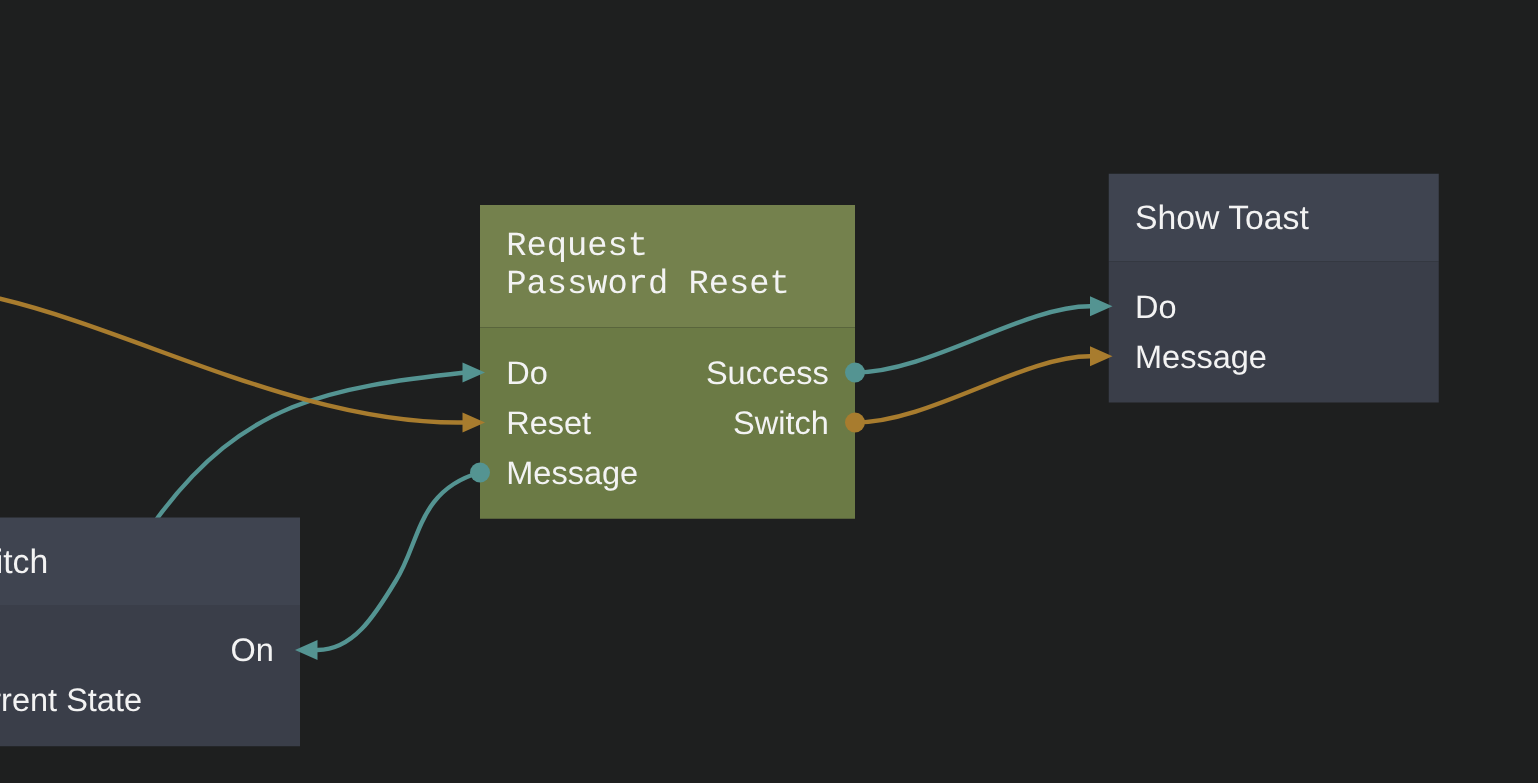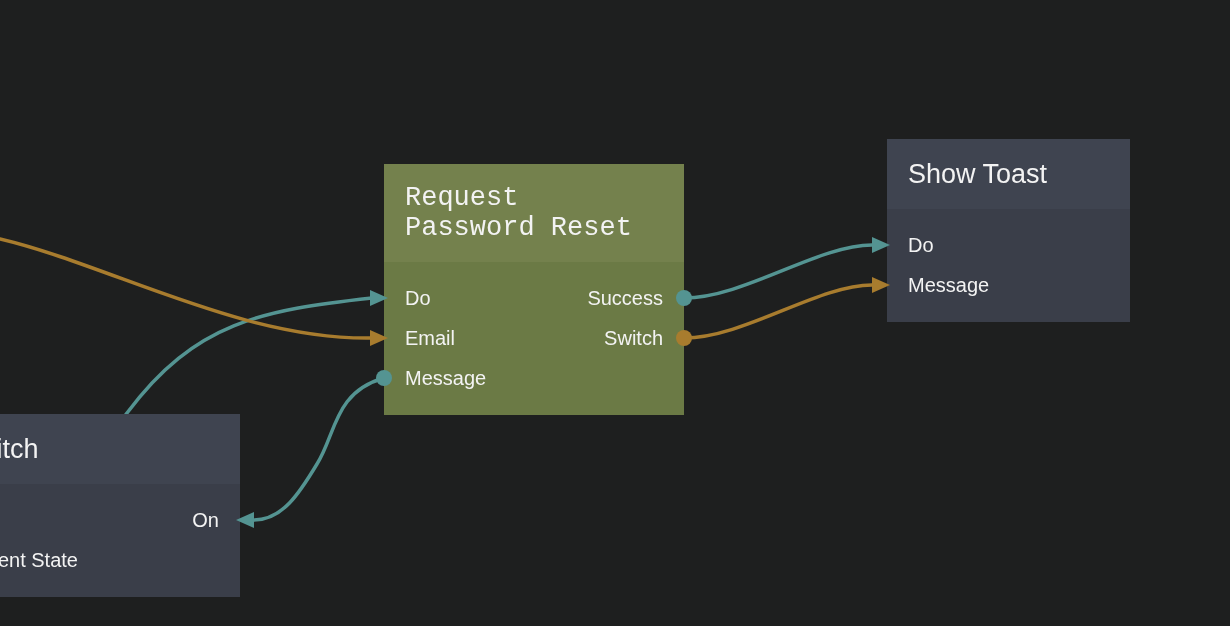--- a/index.html
+++ b/index.html
@@ -46,21 +46,21 @@
   .node-body {
     padding-top: 16px;
     box-sizing: border-box;
   }
   .port-row {
     height: 40px;
     line-height: 40px;
     display: flex;
     justify-content: space-between;
     padding: 0 21px;
-    font-size: 20px;
+    font-size: 26px;
   }
   .port-label { white-space: nowrap; }
   .spacer { flex: 1; }
 
   
   .node.green .node-header { background: #74814d; font-family: Liberation Mono, monospace; }
   .node.green .node-body   { background: #6b7a45; }
   .node.green .node-title  { max-width: 266px; }
 
   
@@ -94,30 +94,30 @@
   <div class="node green" style="left:384px; top:164px; width:300px;">
     <div class="node-header" style="height:98px">
       <div class="node-title">Request Password Reset</div>
     </div>
     <div class="node-body" style="height:153px">
       <div class="port-row">
         <span class="port-label">Do</span>
         <span class="port-label">Success</span>
       </div>
       <div class="port-row">
-        <span class="port-label">Email</span>
+        <span class="port-label">Reset</span>
         <span class="port-label">Switch</span>
       </div>
       <div class="port-row">
         <span class="port-label">Message</span>
       </div>
     </div>
   </div>
 
-  <div class="node dark" style="left:887px; top:139px; width:243px;">
+  <div class="node dark" style="left:887px; top:139px; width:264px;">
     <div class="node-header" style="height:70px">
       <div class="node-title">Show Toast</div>
     </div>
     <div class="node-body" style="height:113px">
       <div class="port-row">
         <span class="port-label">Do</span>
       </div>
       <div class="port-row">
         <span class="port-label">Message</span>
       </div>

